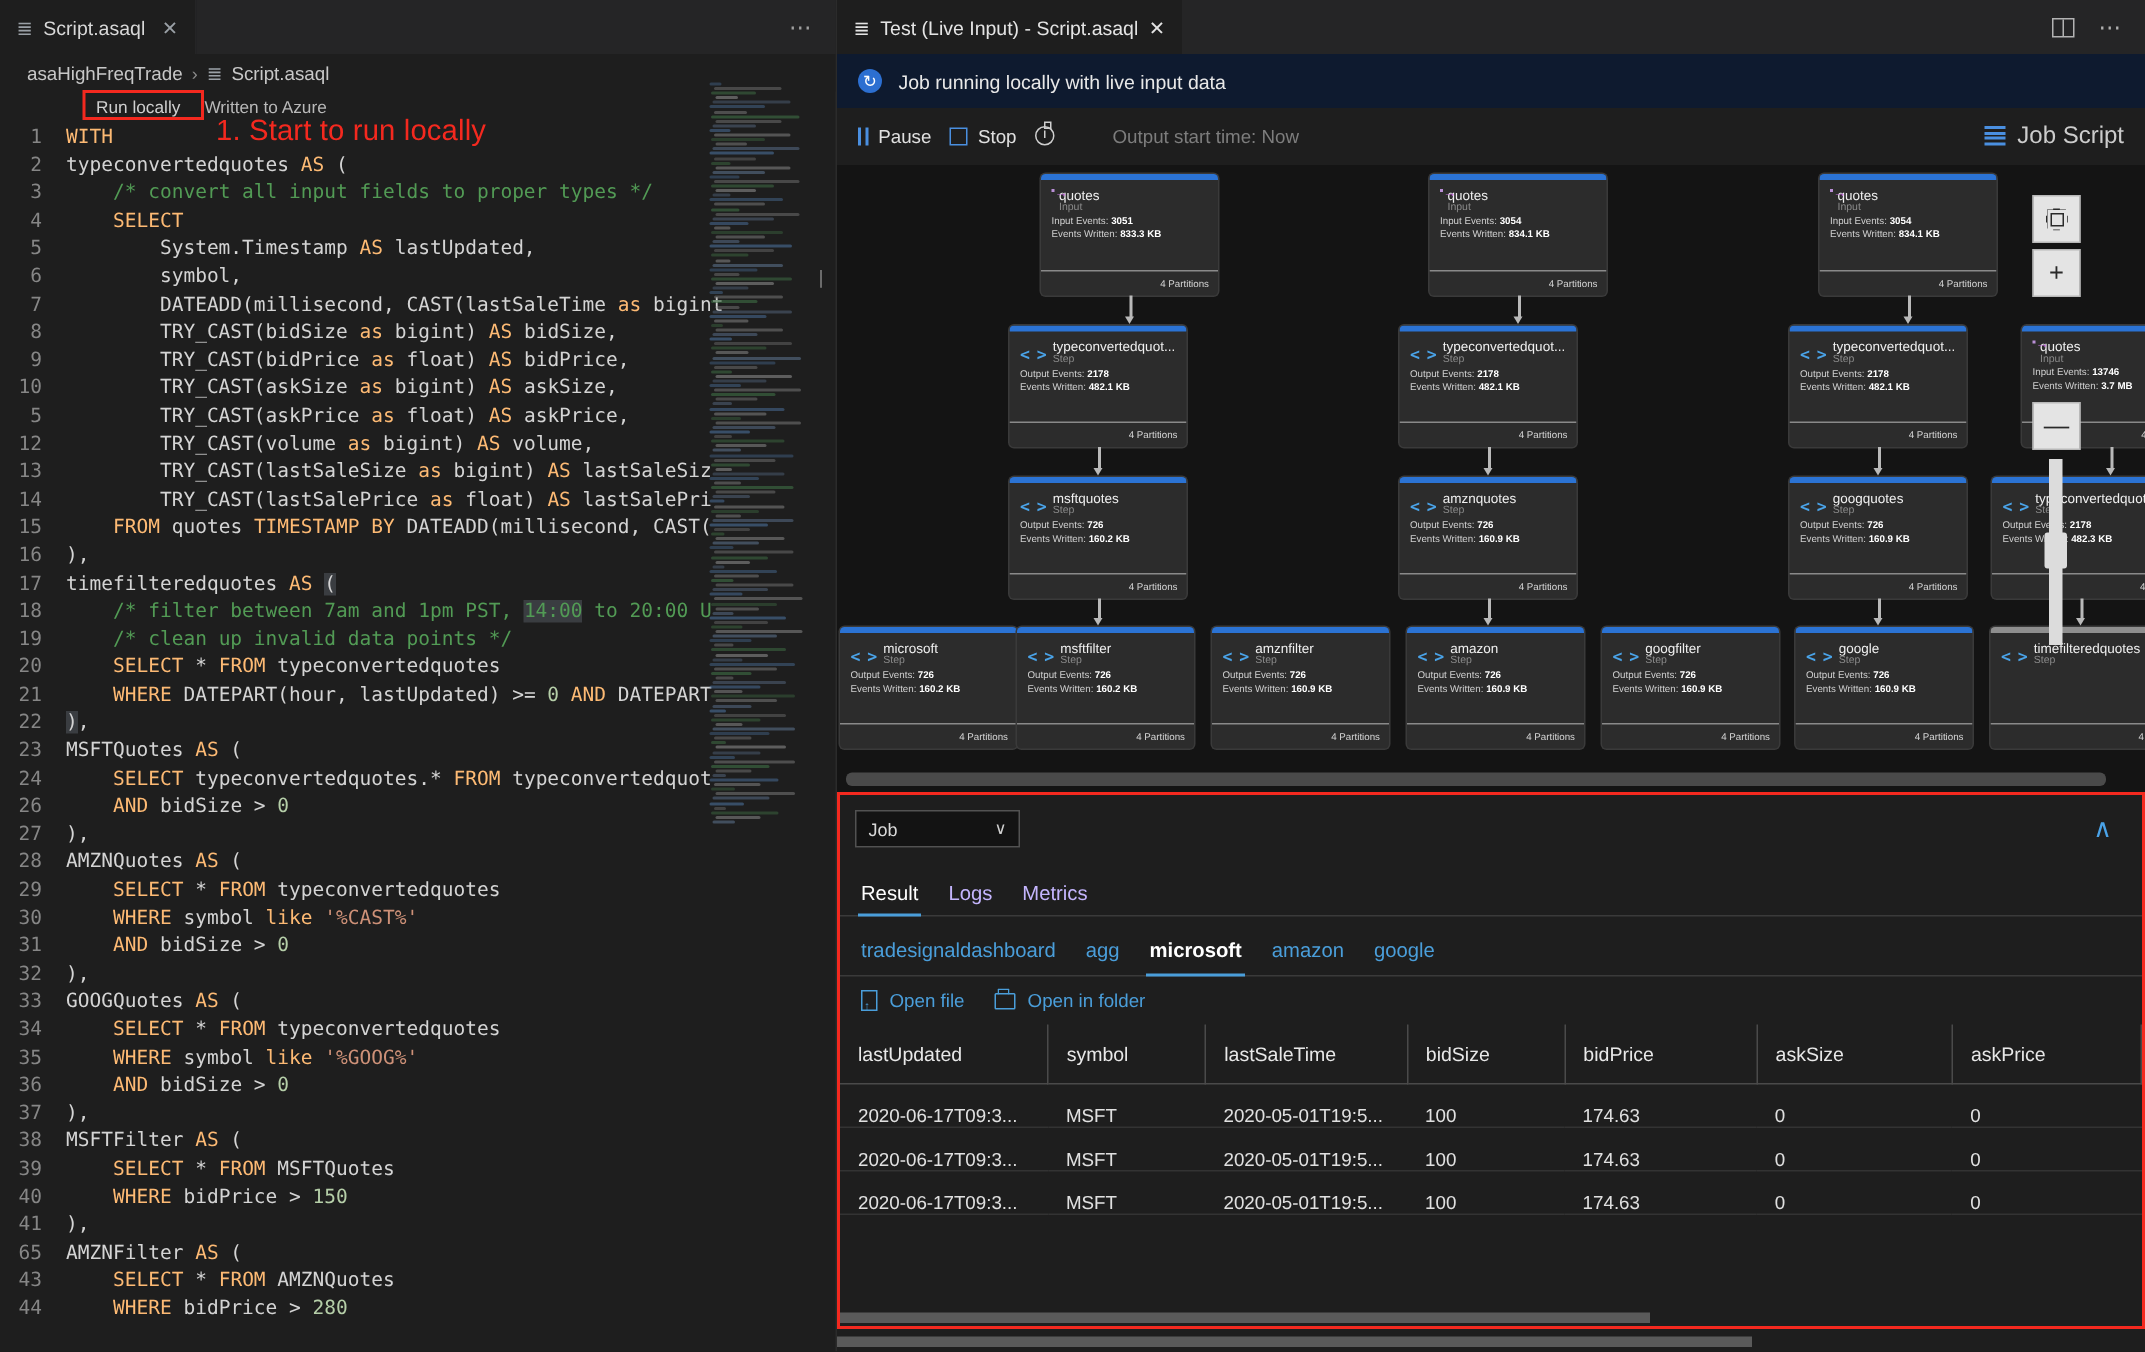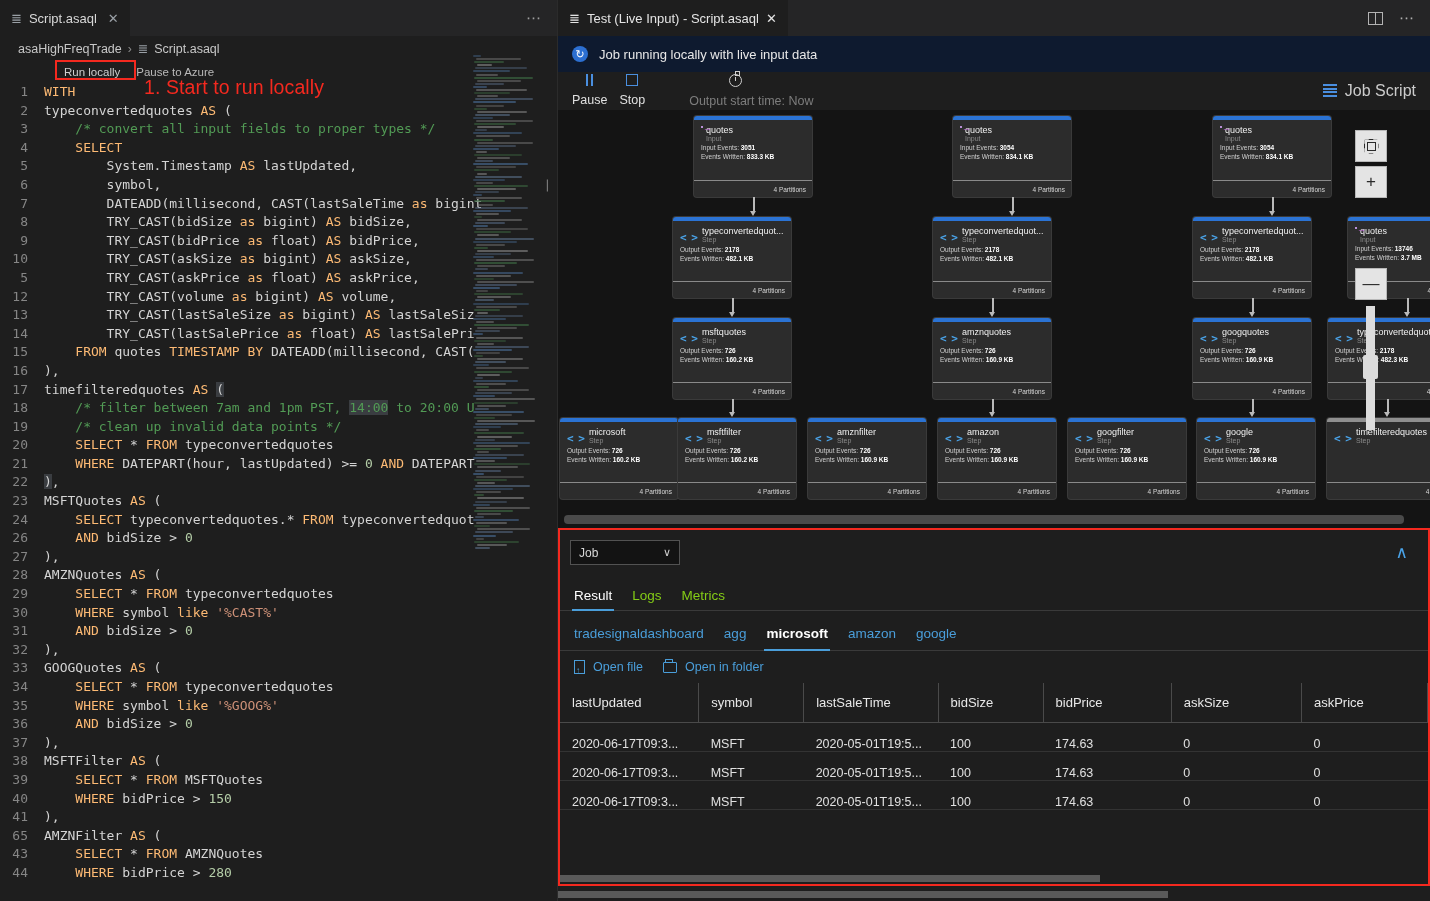--- a/index.html
+++ b/index.html
@@ -58,21 +58,21 @@
   .icon-split span { flex: 1; border-right: 1.4px solid #b3b3b3; }
   .icon-split span:last-child { border-right: none; }
   .ellipsis { color: #b0b0b0; font-size: 15px; letter-spacing: 2px; }
 
   .infobar { height: 36px; background: #0e1a2f; display: flex; align-items: center; gap: 11px; padding-left: 14px; }
   .info-ico { width: 16px; height: 16px; border-radius: 50%; background: #2c6fd1; color: #fff;
               font-size: 11px; display: flex; align-items: center; justify-content: center; font-family: "DejaVu Sans", sans-serif;}
   .infobar-text { font-size: 13px; color: #e8e8e8; }
 
   .jobtoolbar { height: 37px; display: flex; align-items: center; gap: 0; padding-left: 12px; background: #1e1e1e; }
-  .tb-item { display: flex; align-items: center; gap: 7px; font-size: 12.5px; color: #e0e0e0; padding: 3px 10px 3px 2px; cursor: pointer; flex-direction: column; }
+  .tb-item { display: flex; align-items: center; gap: 7px; font-size: 12.5px; color: #e0e0e0; padding: 3px 10px 3px 2px; cursor: pointer; }
   .ic-pause { display: flex; gap: 2.5px; }
   .ic-pause i { display: block; width: 2px; height: 12px; background: #4a8fe0; }
   .ic-stop { width: 12px; height: 12px; border: 1.6px solid #4a8fe0; }
   .ic-timer { width: 13px; height: 13px; border: 1.5px solid #cfcfcf; border-radius: 50%; position: relative; }
   .ic-timer:before { content:""; position:absolute; left:5px; top:-4px; width:3px; height:3px; border:1.3px solid #cfcfcf; }
   .ic-timer:after { content:""; position:absolute; left:5.2px; top:2px; width:1.3px; height:4.5px; background:#cfcfcf; }
   .tb-dim { color: #7d7d7d; margin-left: 32px; }
   .tb-right { margin-left: auto; display: flex; align-items: center; gap: 8px; padding-right: 14px; cursor: pointer; }
   .ic-summary { display: flex; flex-direction: column; gap: 1.6px; }
   .ic-summary i { display:block; width: 14px; height: 2px; background: #4a8fe0; }
@@ -114,21 +114,21 @@
   
   .outpanel { position: absolute; left: 558px; top: 528px; width: 872px; height: 358px;
               border: 2px solid #f4291f; background: #1e1e1e; }
   .out-head { height: 45px; display: flex; align-items: center; padding: 0 10px; }
   .select { width: 110px; height: 25px; background: #131313; border: 1px solid #525252;
             display: flex; align-items: center; padding: 0 8px; font-size: 12px; color: #d8d8d8; cursor: pointer; }
   .select .chev { margin-left: auto; color: #cfcfcf; font-size: 11px; }
   .collapse { margin-left: auto; color: #4aa3e8; font-size: 17px; padding-right: 10px; cursor: pointer; }
 
   .tabs-row { height: 36px; display: flex; align-items: flex-end; gap: 0; padding: 0 10px; border-bottom: 1px solid #3a3a3a; }
-  .vtab { font-size: 13.5px; padding: 0 10px 7px 10px; color: #84cc16; cursor: pointer; position: relative; }
+  .vtab { font-size: 13.5px; padding: 0 10px 7px 10px; color: #c4b5fd; cursor: pointer; position: relative; }
   .vtab:first-child { padding-left: 4px; }
   .vtab.active { color: #ffffff; }
   .vtab.active:after { content:""; position:absolute; left: 8px; right: 8px; bottom: -1px; height: 2px; background: #4a9eda; }
   .vtab.active:first-child:after { left: 2px; }
 
   .subtabs-row { height: 40px; display: flex; align-items: flex-end; padding: 0 10px; border-bottom: 1px solid #3a3a3a; }
   .stab { font-size: 13.5px; padding: 0 10px 9px 10px; color: #4a9eda; cursor: pointer; position: relative; }
   .stab:first-child { padding-left: 4px; }
   .stab.active { color: #ffffff; font-weight: bold; }
   .stab.active:after { content:""; position:absolute; left: 8px; right: 8px; bottom: -1px; height: 2px; background: #4a9eda; }
@@ -166,21 +166,21 @@
 
     <div class="breadcrumb">
       <span>asaHighFreqTrade</span>
       <span class="sep">›</span>
       <span class="bc-ico">≣</span>
       <span>Script.asaql</span>
     </div>
 
     <div class="codelens">
       <span class="cl-run">Run locally</span>
-      <span class="cl-submit">Pause to Azure</span>
+      <span class="cl-submit">Written to Azure</span>
     </div>
     <div class="cl-run-box"></div>
     <div class="annot1">1. Start to run locally</div>
 
     <div class="code-area">
       <div class="code-rows" id="code-rows">
           <div class="crow"><div class="gutter">1</div><div class="codetext"><span class="kw">WITH</span></div></div>
           <div class="crow"><div class="gutter">2</div><div class="codetext">typeconvertedquotes <span class="kw">AS</span> (</div></div>
           <div class="crow"><div class="gutter">3</div><div class="codetext">    <span class="cmt">/* convert all input fields to proper types */</span></div></div>
           <div class="crow"><div class="gutter">4</div><div class="codetext">    <span class="kw">SELECT</span></div></div>

